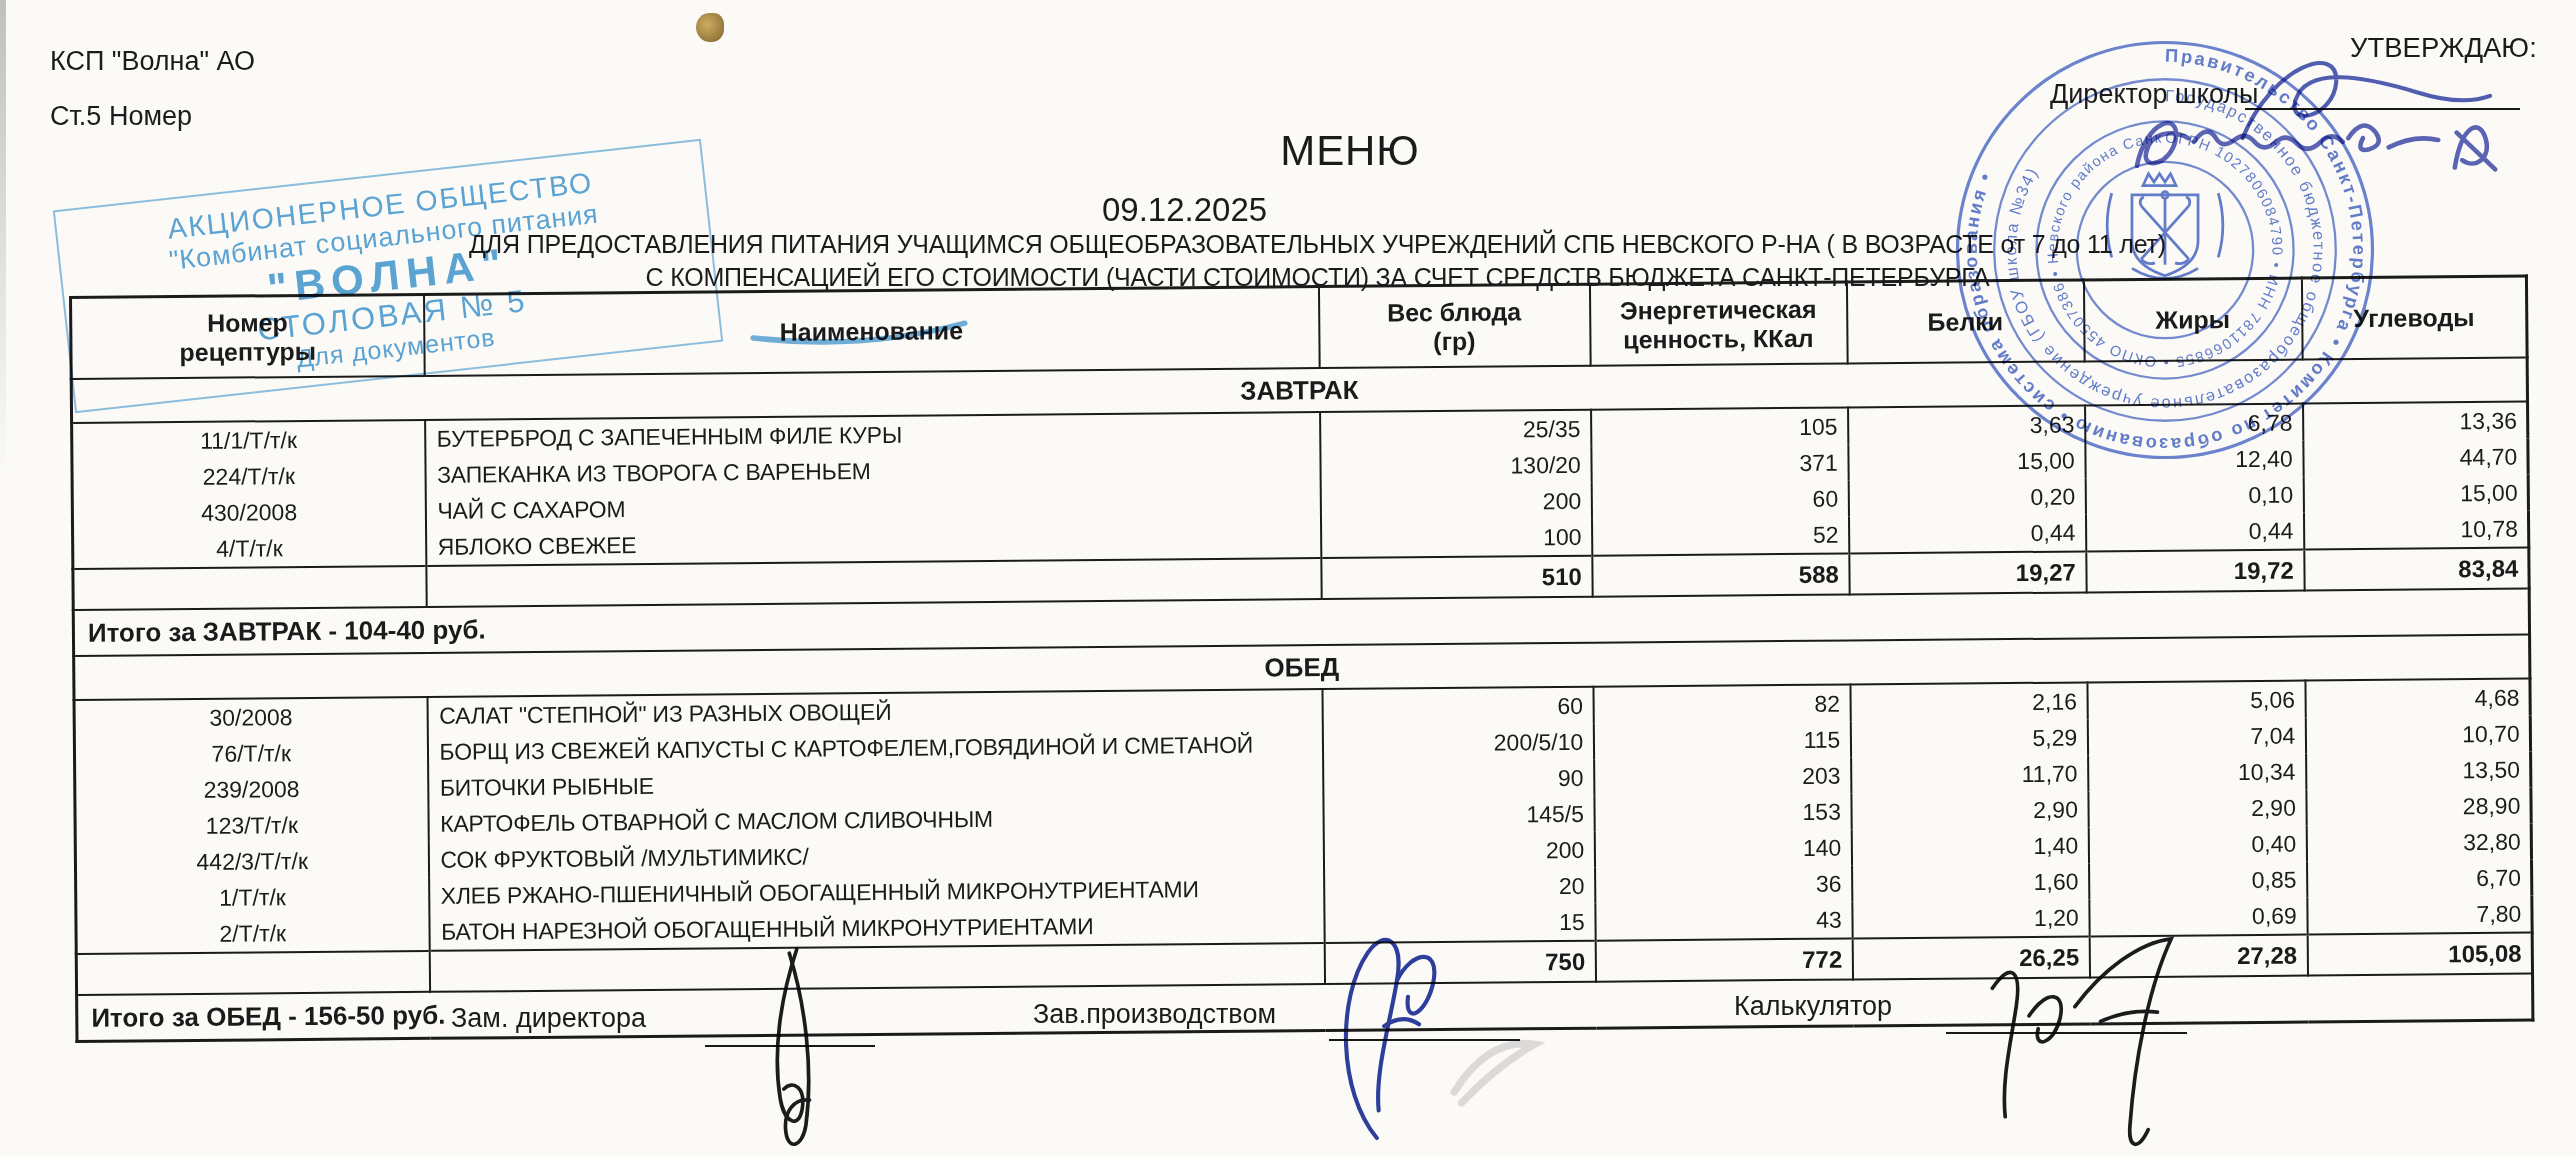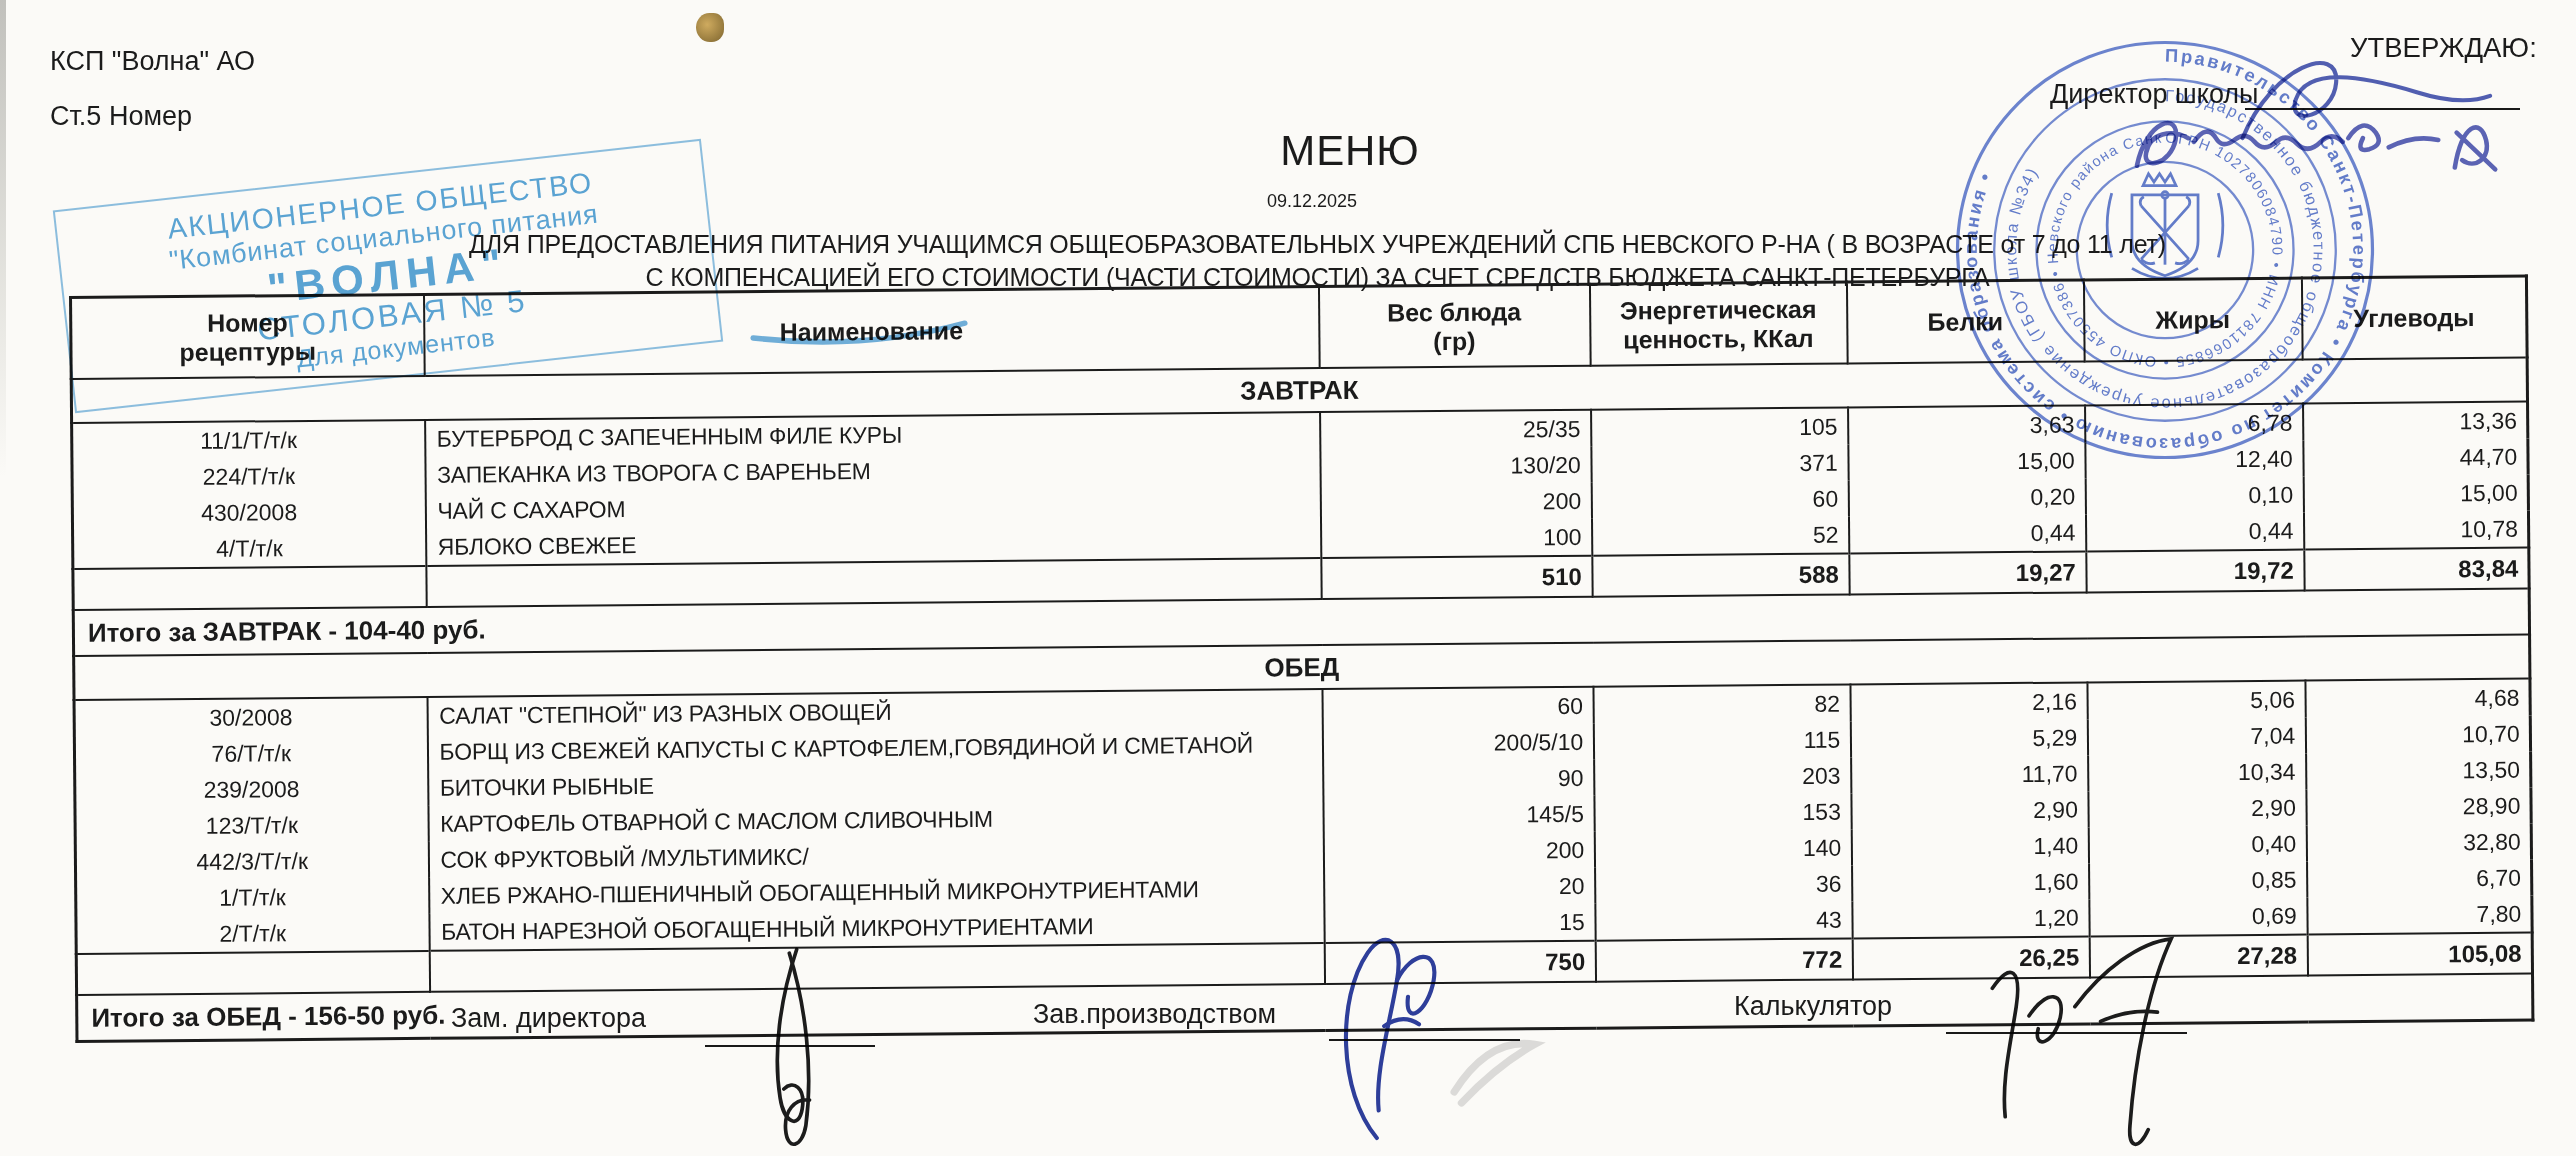--- a/index.html
+++ b/index.html
@@ -9,21 +9,21 @@
   .scan-edge{left:0;top:0;width:6.4px;height:477px;background:linear-gradient(180deg,#7a7a74,#c9c9c2 60%,transparent);opacity:.45;}
   .speck{left:696px;top:13px;width:27.5px;height:29px;border-radius:58% 45% 52% 60%;
          background:radial-gradient(circle at 40% 40%,#caa24e,#8a6b28 70%,#6e521c);opacity:.9;}
   
   .org1{left:50px;top:46px;font-size:27px;}
   .org2{left:50px;top:101px;font-size:27px;}
   .approve{left:2350px;top:32px;font-size:27.5px;}
   .dir-role{left:2050px;top:79px;font-size:27px;}
   .dir-line{left:2245px;top:108px;width:275px;height:0;border-top:2.8px solid #191919;}
   .title{left:1102px;top:127px;width:496px;text-align:center;font-size:42px;font-weight:normal;letter-spacing:0.9px;}
-  .date{left:1064px;top:191px;width:496px;text-align:center;font-size:18px;}
+  .date{left:1102px;top:191px;width:496px;font-size:33px;}
   .sub1{left:395px;top:230px;width:1845px;text-align:center;font-size:25px;letter-spacing:-0.2px;}
   .sub2{left:395px;top:263px;width:1845px;text-align:center;font-size:25px;letter-spacing:-0.2px;}
   
   .table-wrap{left:69px;top:296px;transform:rotate(-0.5deg);transform-origin:0 0;z-index:2;}
   .menu-table{border-collapse:collapse;table-layout:fixed;width:2456px;background:rgba(255,255,255,.0);}
   .menu-table th,.menu-table td{border:2.3px solid #1b1b1b;overflow:hidden;}
   .menu-table{border:3.2px solid #1b1b1b;}
   .menu-table th{height:77px;font-size:25px;font-weight:bold;text-align:center;white-space:pre-line;line-height:1.15;border-bottom:2.8px solid #1b1b1b;}
   .row-band td{height:40px;text-align:center;font-weight:bold;font-size:26px;}
   .row-data td{height:34px;border-top:none;border-bottom:none;}

